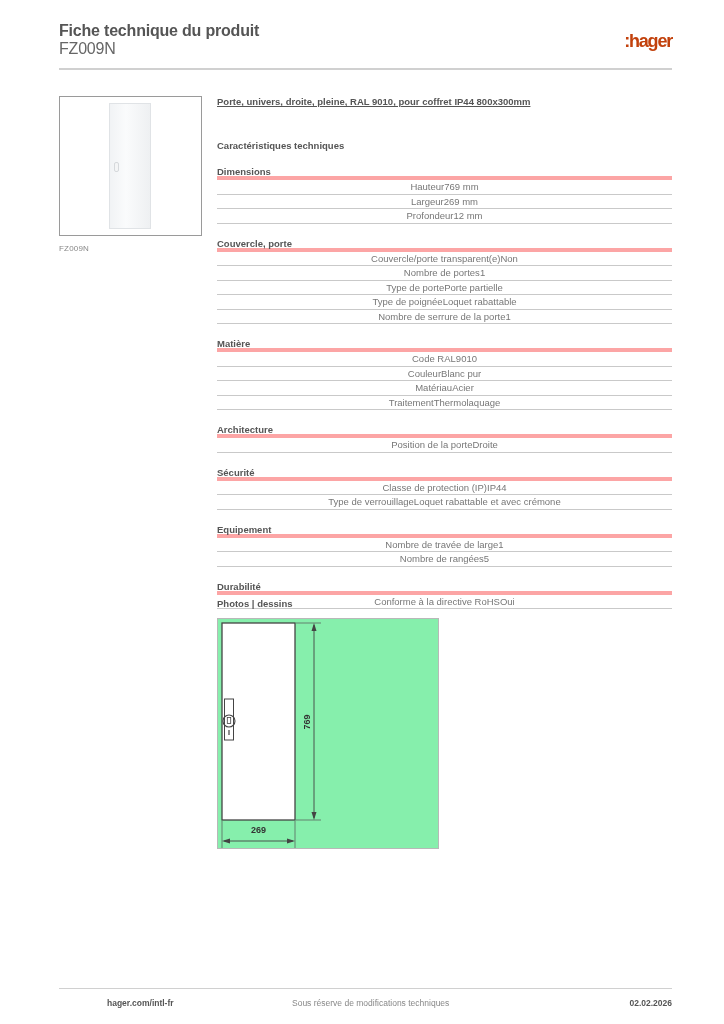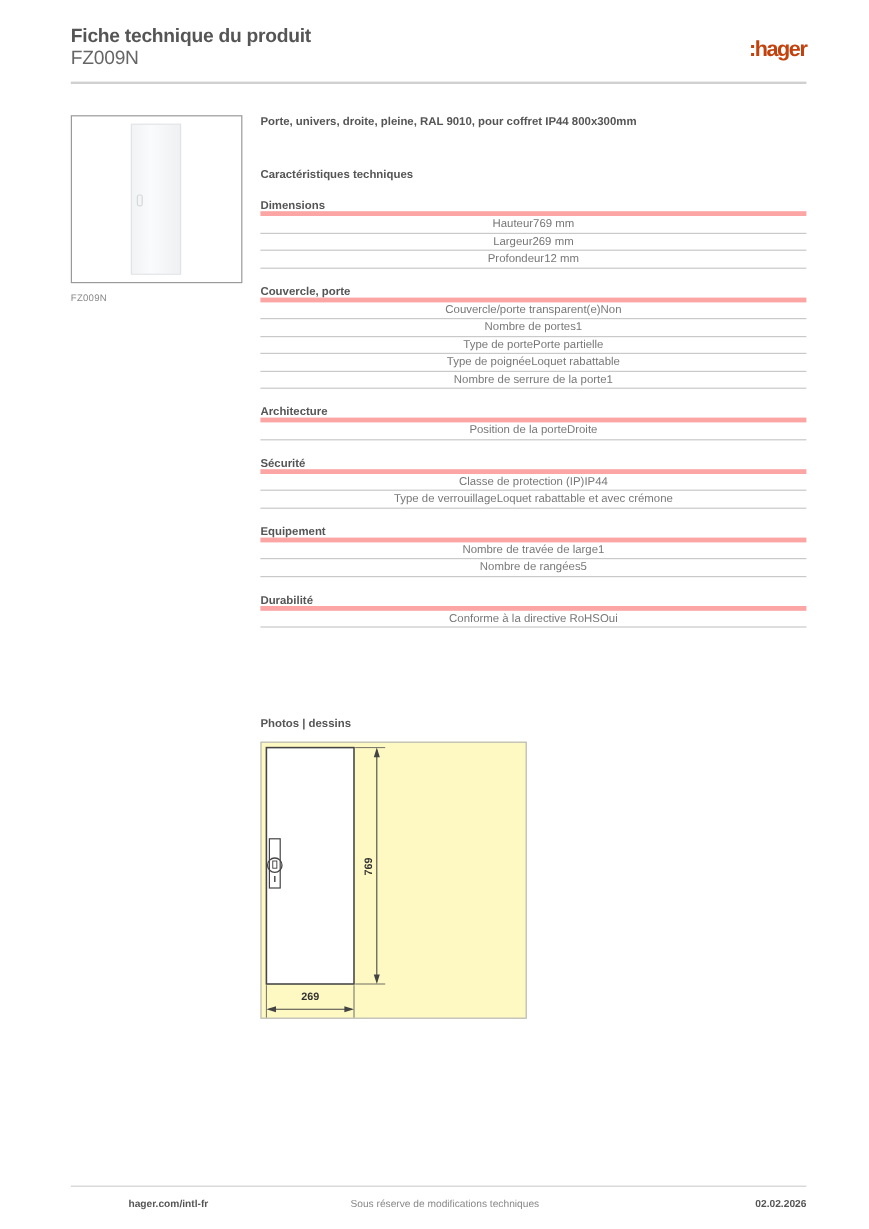--- a/index.html
+++ b/index.html
@@ -11,30 +11,30 @@
     .header-code { position: absolute; left: 0; top: 18px; font-size: 16px; color: #666; letter-spacing: -0.2px; }
     .logo { position: absolute; right: 0; top: 6px; font-size: 18px; font-weight: bold; color: #c2410c; letter-spacing: -1.2px; line-height: 26px; }
     .header-rule { position: absolute; left: 59px; top: 68px; width: 613px; height: 2px; background: #d0d0d0; }
 
     .thumb-box { position: absolute; left: 59px; top: 96px; width: 143px; height: 140px; border: 1px solid #9a9a9a; background: #fff; }
     .thumb-door { position: absolute; left: 49px; top: 6px; width: 42px; height: 126px; background: linear-gradient(90deg, #f1f3f5 0%, #fafbfc 40%, #eef0f2 100%); border: 1px solid #e0e3e6; }
     .thumb-latch { position: absolute; left: 4px; top: 58px; width: 5px; height: 10px; border: 1px solid #d6d9dc; border-radius: 2px; background: #f4f5f6; }
     .thumb-caption { position: absolute; left: 59px; top: 244px; font-size: 8px; color: #888; letter-spacing: 0.2px; }
 
     .content { position: absolute; left: 217px; top: 96px; width: 455px; }
-    .desc { font-size: 9.5px; font-weight: bold; color: #555; height: 16px; line-height: 12px; }
+    .desc { font-size: 9.5px; font-weight: bold; color: #555; height: 16px; line-height: 12px; text-decoration: underline; }
     .char-title { font-size: 9.5px; font-weight: bold; color: #555; margin-top: 28px; height: 12px; line-height: 12px; }
 
     .section { margin-top: 14px; }
     .section-title { font-size: 9.5px; font-weight: bold; color: #555; height: 14px; line-height: 12px; border-bottom: 4px solid #fca5a5; }
     .row { display: flex; justify-content: center; height: 14.5px; line-height: 14px; font-size: 9.5px; color: #777; border-bottom: 1px solid #c9c9c9; }
     .row .val { text-align: right; }
 
     .photos-title { position: absolute; left: 217px; top: 598px; font-size: 9.5px; font-weight: bold; color: #555; }
-    .drawing-box { position: absolute; left: 217px; top: 618px; width: 222px; height: 231px; border: 1px solid #b8b8b8; background: #fef9c3; }
+    .drawing-box { position: absolute; left: 217px; top: 618px; width: 222px; height: 231px; border: 1px solid #b8b8b8; background: #86efac; }
     .drawing-box svg { position: absolute; left: 0; top: 0; }
 
     .footer-rule { position: absolute; left: 59px; top: 988px; width: 613px; height: 1px; background: #d0d0d0; }
     .footer-left { position: absolute; left: 59px; top: 998px; font-size: 8.5px; font-weight: bold; color: #555; padding-left: 48px; }
     .footer-center { position: absolute; left: 292px; top: 998px; font-size: 8.5px; color: #888; }
     .footer-right { position: absolute; right: 52px; top: 998px; font-size: 8.5px; font-weight: bold; color: #555; }
   </style>
 </head>
 <body>
 
@@ -89,20 +89,39 @@
     <div class="row">
         <span>Type de poignée</span>
         <span class="val">Loquet rabattable</span>
       </div>
     <div class="row">
         <span>Nombre de serrure de la porte</span>
         <span class="val">1</span>
       </div>
   </div>
 
+  <div class="section">
+    <div class="section-title">Matière</div>
+    <div class="row">
+        <span>Code RAL</span>
+        <span class="val">9010</span>
+      </div>
+    <div class="row">
+        <span>Couleur</span>
+        <span class="val">Blanc pur</span>
+      </div>
+    <div class="row">
+        <span>Matériau</span>
+        <span class="val">Acier</span>
+      </div>
+    <div class="row">
+        <span>Traitement</span>
+        <span class="val">Thermolaquage</span>
+      </div>
+  </div>
 
   <div class="section">
     <div class="section-title">Architecture</div>
     <div class="row">
         <span>Position de la porte</span>
         <span class="val">Droite</span>
       </div>
   </div>
 
   <div class="section">

